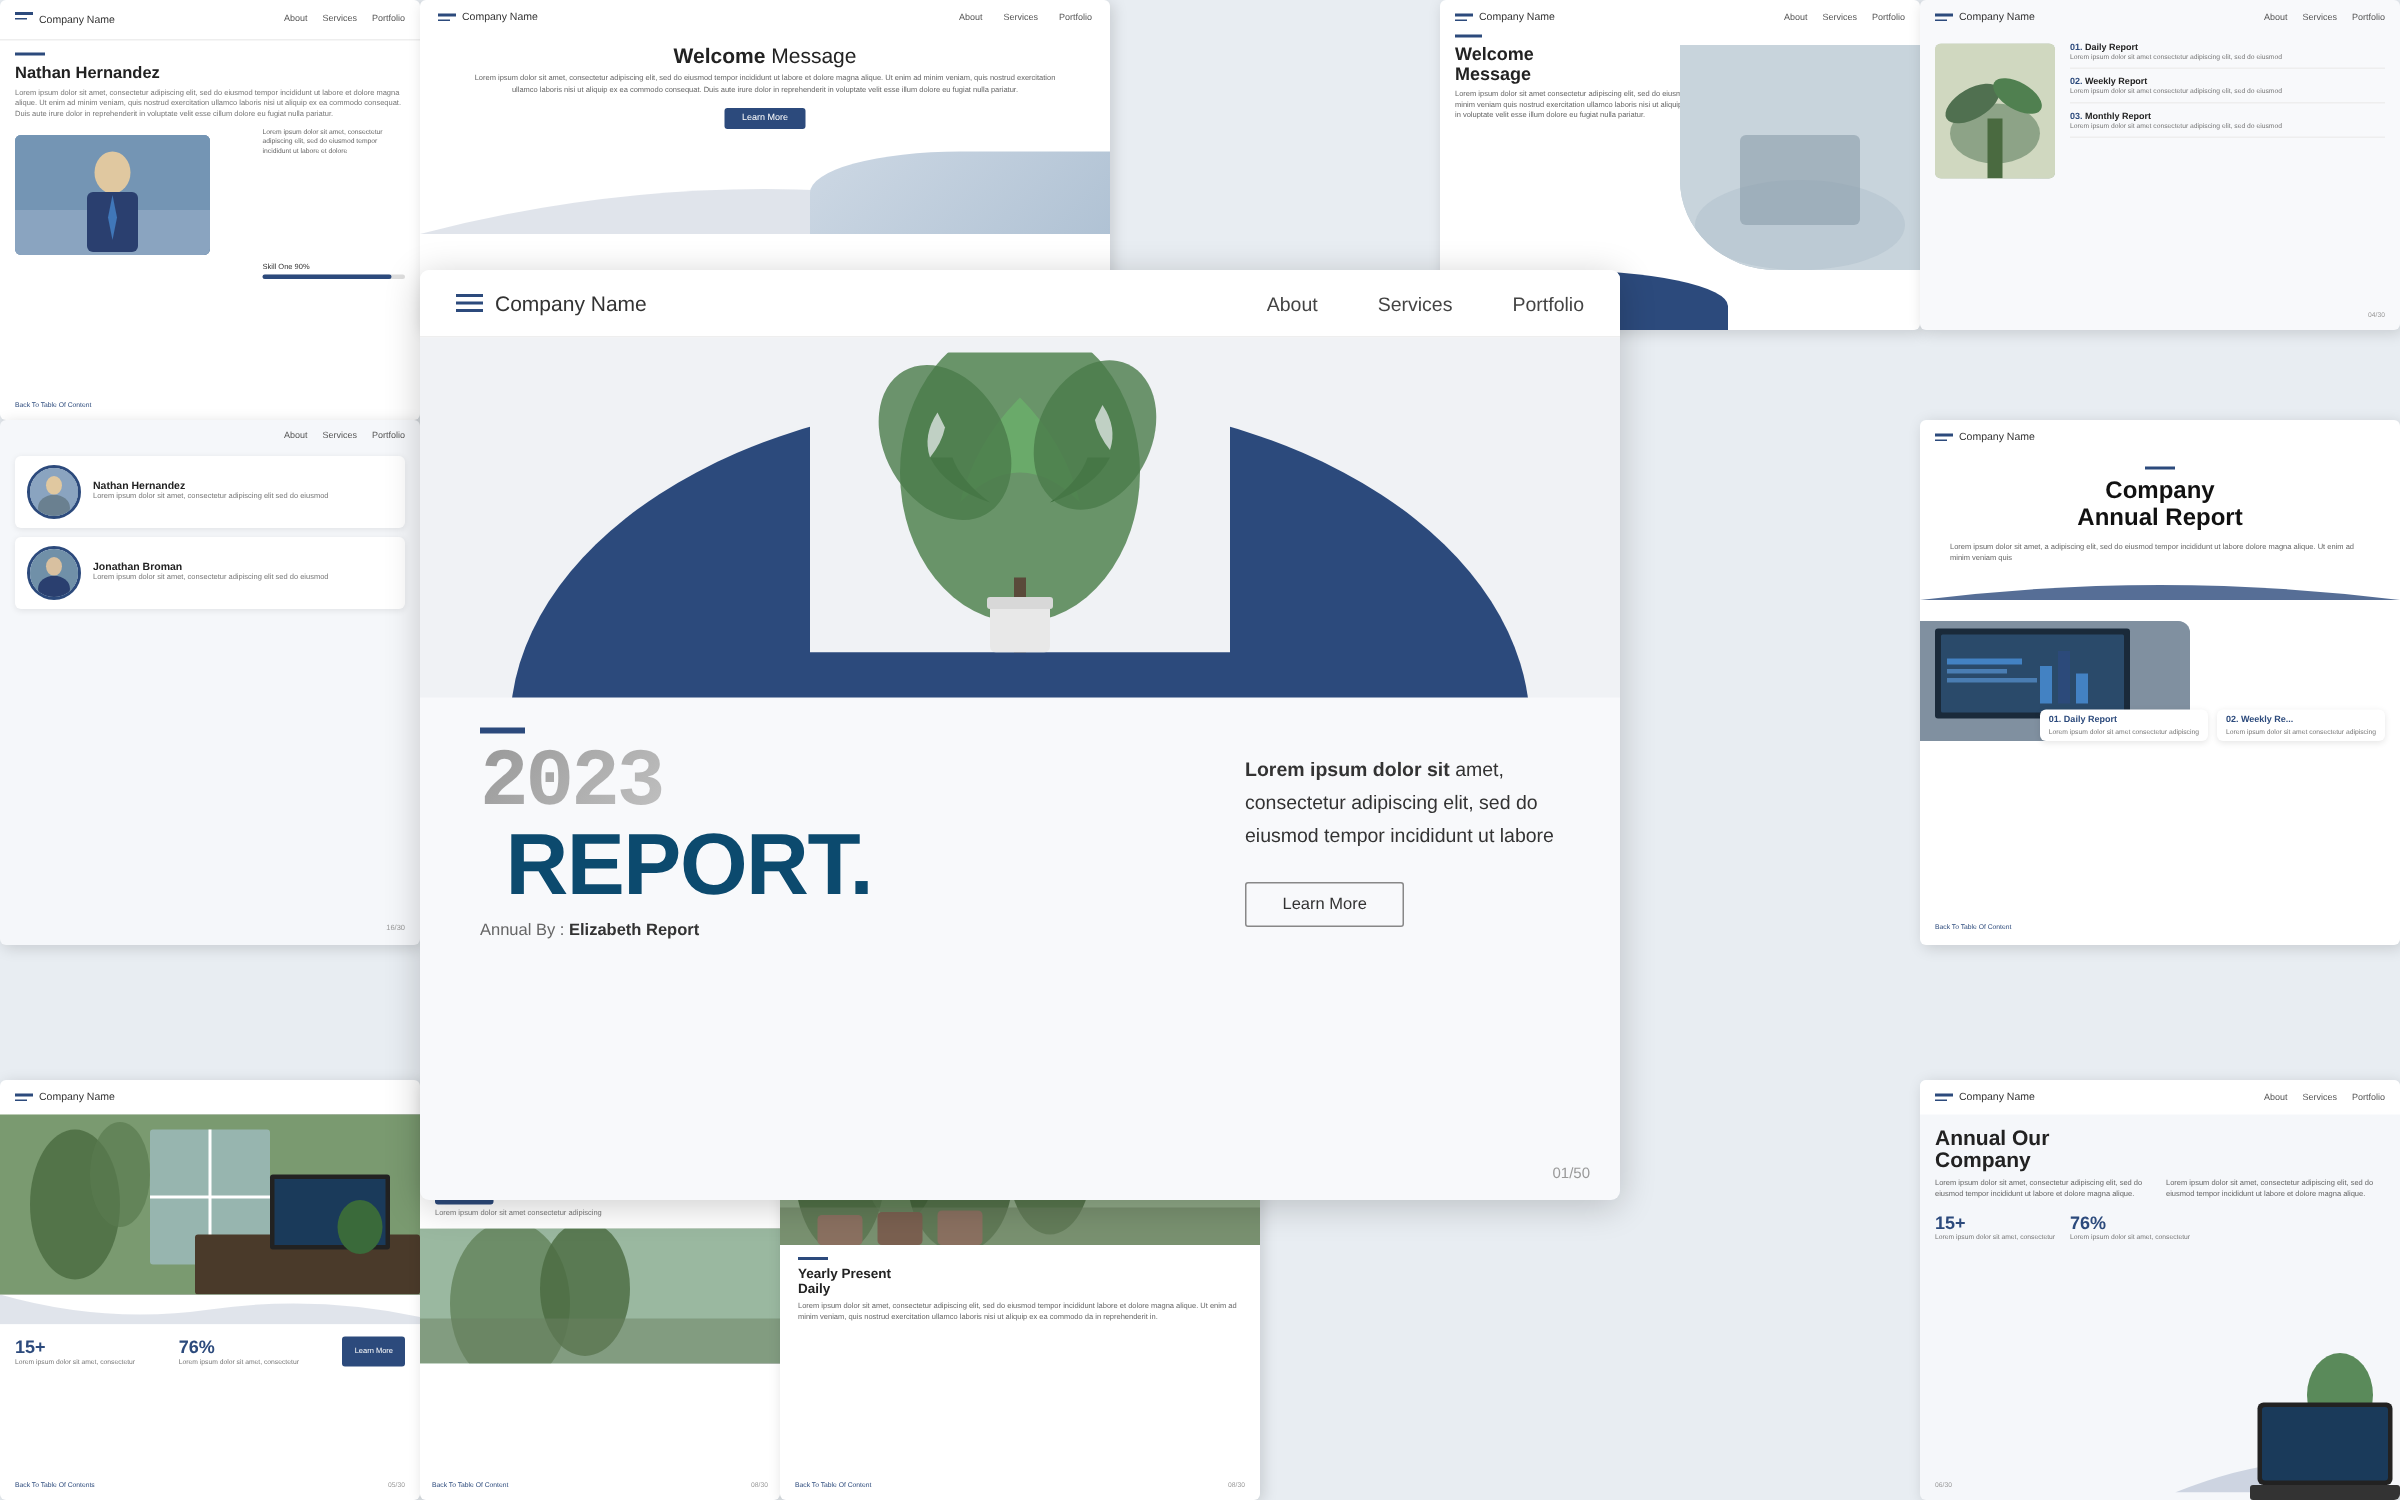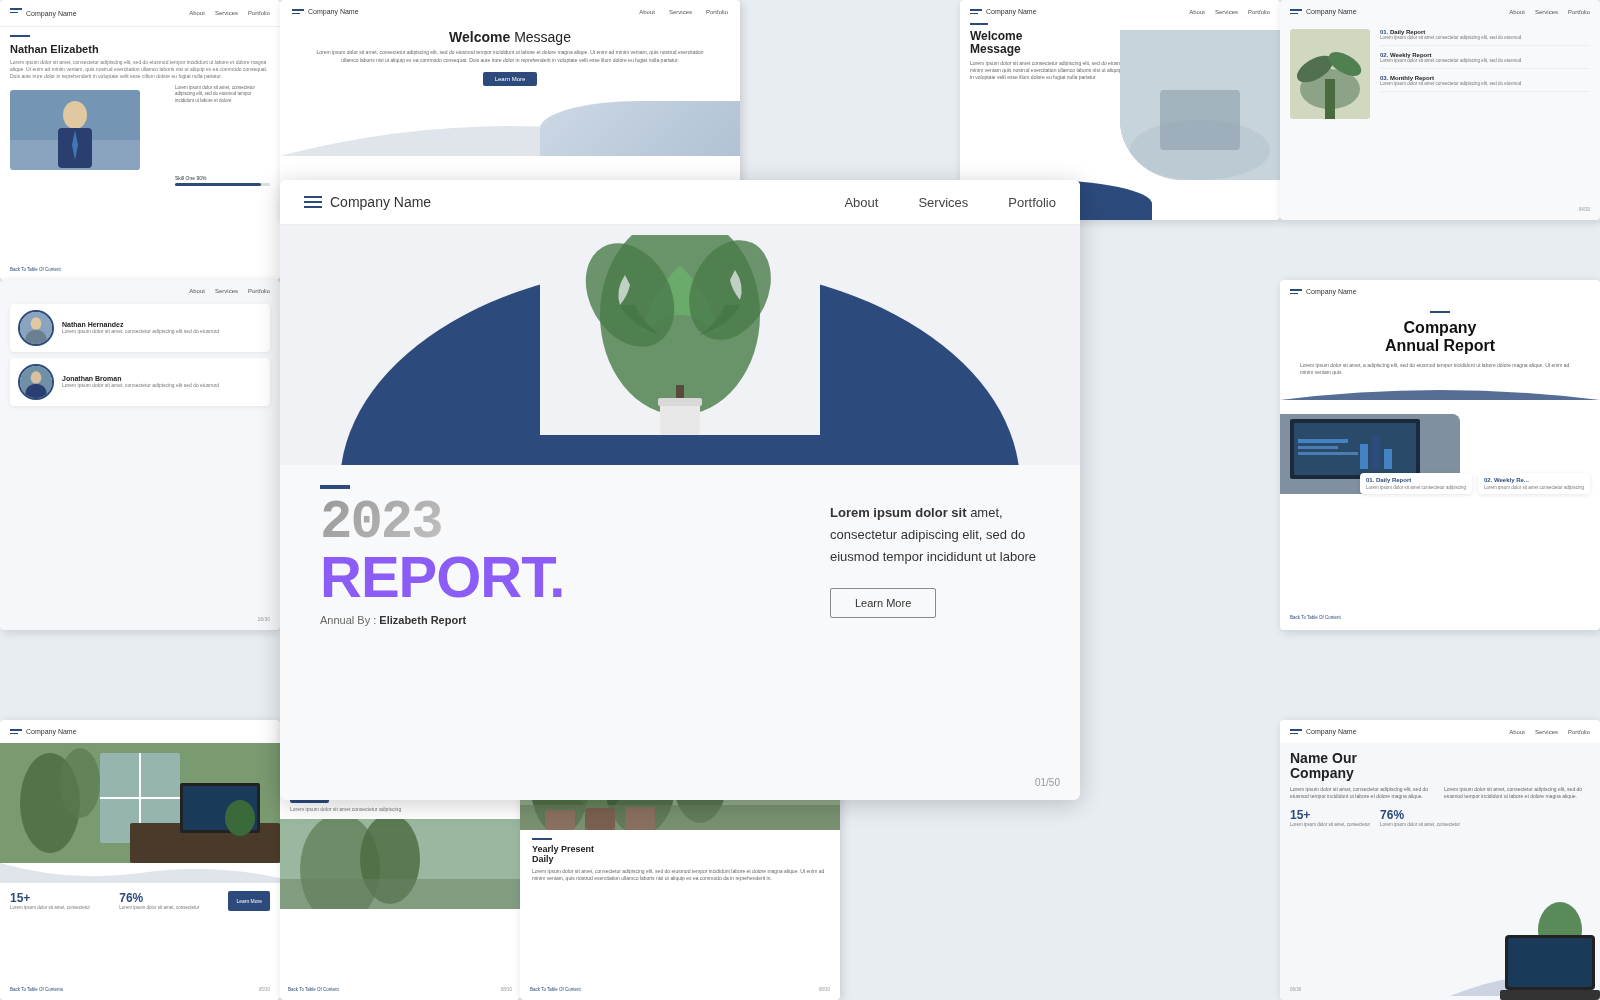--- a/index.html
+++ b/index.html
@@ -342,23 +342,24 @@
       letter-spacing: -2px;
       background: linear-gradient(135deg, #999 0%, #ccc 40%, #888 70%, #bbb 100%);
       -webkit-background-clip: text;
       -webkit-text-fill-color: transparent;
       background-clip: text;
       font-family: Liberation Mono, monospace;
     }
     .report-word {
       font-size: 58px;
       font-weight: 900;
-      color: #8b5cf6;
+      color: #0c4a6e;
       line-height: 1;
       letter-spacing: -1px;
+      margin-left: 17px;
     }
     .report-presenter {
       font-size: 11px;
       color: #666;
       margin-top: 8px;
     }
     .report-presenter strong { color: #333; }
 
     .report-right {
       width: 220px;
@@ -826,21 +827,21 @@
     </div>
     <div class="nav-links">
       <span>About</span>
       <span>Services</span>
       <span>Portfolio</span>
     </div>
   </div>
   <div class="content">
     <div class="accent-line"></div>
     <h2>
-      <span>Nathan</span><span> Elizabeth</span>
+      <span>Nathan</span><span> Hernandez</span>
     </h2>
     <p class="small-text">Lorem ipsum dolor sit amet, consectetur adipiscing elit, sed do eiusmod tempor incididunt ut labore et dolore magna alique. Ut enim ad minim veniam, quis nostrud exercitation ullamco laboris nisi ut aliquip ex ea commodo consequat. Duis aute irure dolor in reprehenderit in voluptate velit esse cillum dolore eu fugiat nulla pariatur.</p>
   </div>
   <div class="slide-img-person" style="position:absolute;left:10px;top:90px;">
     <div class="person-silhouette">
       
       <svg viewBox="0 0 130 80" style="width:100%;height:100%;">
         <rect x="0" y="0" width="130" height="80" fill="#8aa4c0"></rect>
 
         <rect x="0" y="0" width="130" height="50" fill="#6b8faf" opacity="0.7"></rect>
@@ -1254,21 +1255,21 @@
       <span>Company Name</span>
     </div>
     <div class="nav-links7">
       <span>About</span>
       <span>Services</span>
       <span>Portfolio</span>
     </div>
   </div>
   <div class="about-content">
     <div class="about-title">
-      <span>Name Our</span><br>
+      <span>Annual Our</span><br>
       <span>Company</span>
     </div>
     <div class="about-cols">
       <div class="about-col">Lorem ipsum dolor sit amet, consectetur adipiscing elit, sed do eiusmod tempor incididunt ut labore et dolore magna alique.</div>
       <div class="about-col">Lorem ipsum dolor sit amet, consectetur adipiscing elit, sed do eiusmod tempor incididunt ut labore et dolore magna alique.</div>
     </div>
     <div class="about-stats">
       <div>
         <div class="about-stat-num">15+</div>
         <div class="about-stat-text">Lorem ipsum dolor sit amet, consectetur</div>

